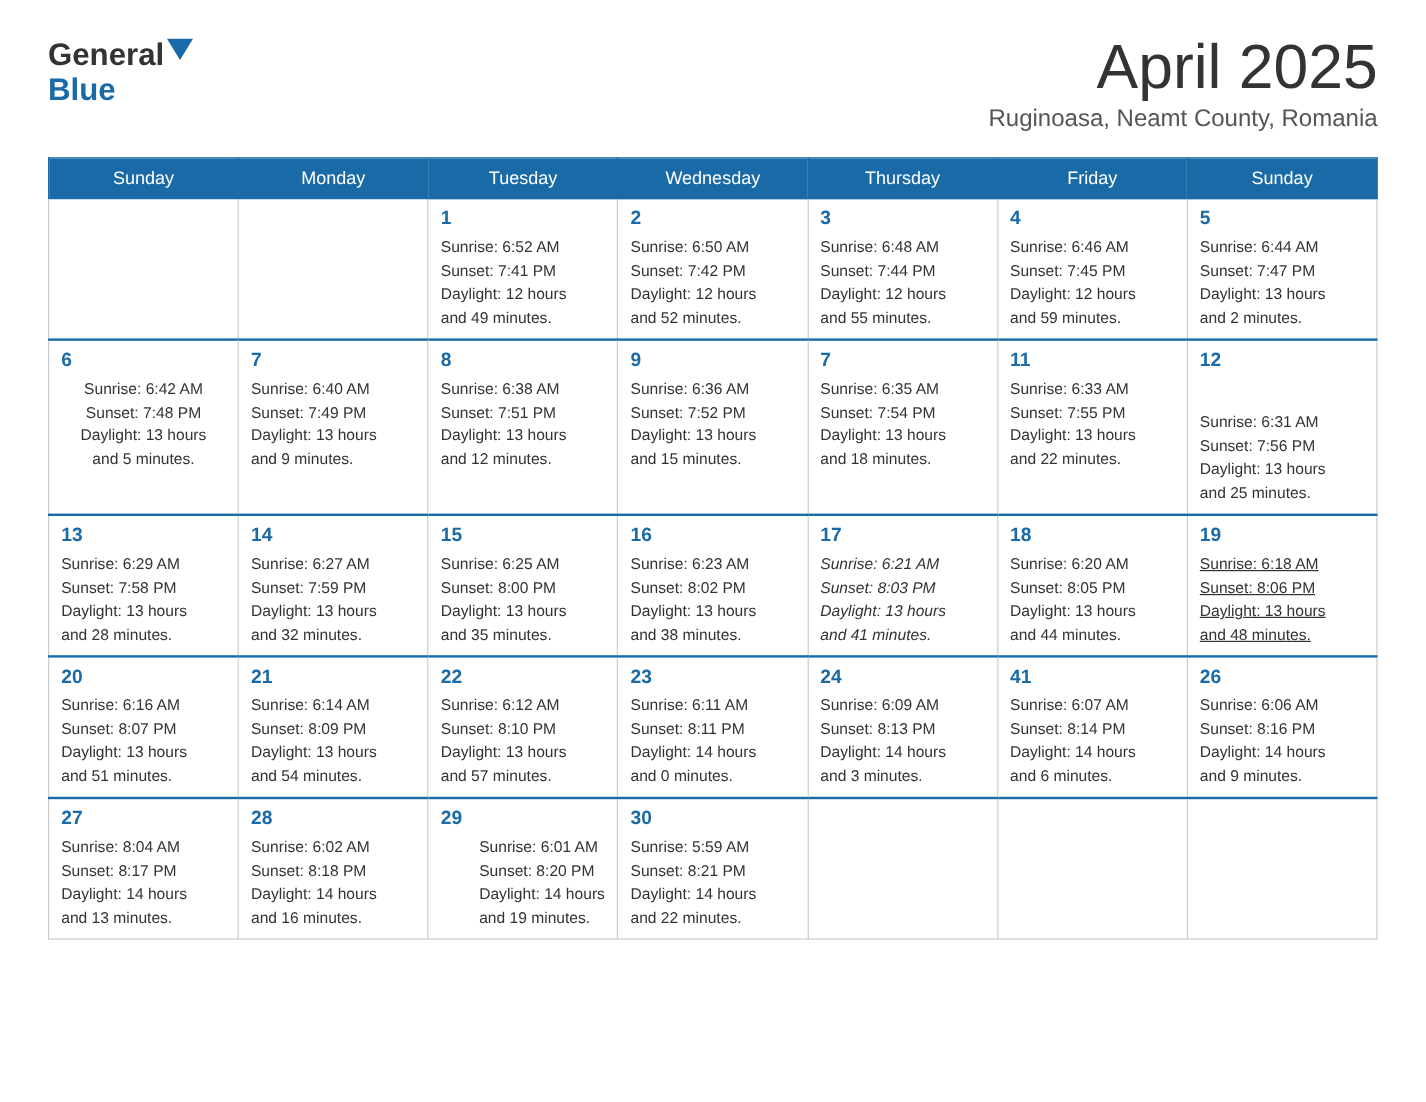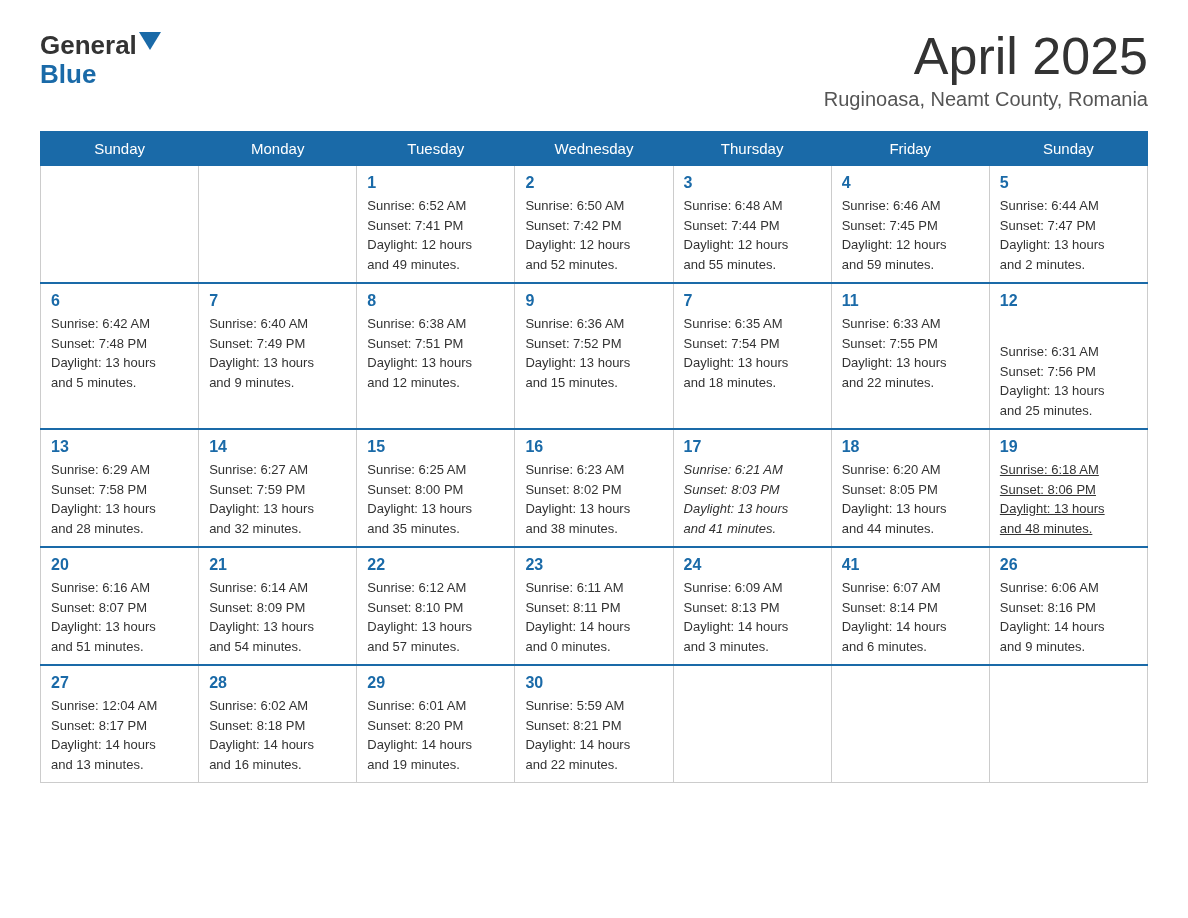--- a/index.html
+++ b/index.html
@@ -155,21 +155,21 @@
           <span class="day-number">5</span>
           <div class="day-info" style="white-space: pre-line;">Sunrise: 6:44 AM
 Sunset: 7:47 PM
 Daylight: 13 hours
 and 2 minutes.</div>
         </td>
       </tr>
       <tr>
         <td>
           <span class="day-number">6</span>
-          <div class="day-info" style="white-space: pre-line;">Sunrise: 6:42 AM
+          <div class="day-info" style="white-space: pre-line; text-align: center;">Sunrise: 6:42 AM
 Sunset: 7:48 PM
 Daylight: 13 hours
 and 5 minutes.</div>
         </td>
         <td>
           <span class="day-number">7</span>
           <div class="day-info" style="white-space: pre-line;">Sunrise: 6:40 AM
 Sunset: 7:49 PM
 Daylight: 13 hours
 and 9 minutes.</div>
@@ -308,35 +308,35 @@
           <span class="day-number">26</span>
           <div class="day-info" style="white-space: pre-line;">Sunrise: 6:06 AM
 Sunset: 8:16 PM
 Daylight: 14 hours
 and 9 minutes.</div>
         </td>
       </tr>
       <tr>
         <td>
           <span class="day-number">27</span>
-          <div class="day-info" style="white-space: pre-line;">Sunrise: 12:04 AM
+          <div class="day-info" style="white-space: pre-line;">Sunrise: 8:04 AM
 Sunset: 8:17 PM
 Daylight: 14 hours
 and 13 minutes.</div>
         </td>
         <td>
           <span class="day-number">28</span>
           <div class="day-info" style="white-space: pre-line;">Sunrise: 6:02 AM
 Sunset: 8:18 PM
 Daylight: 14 hours
 and 16 minutes.</div>
         </td>
         <td>
           <span class="day-number">29</span>
-          <div class="day-info" style="white-space: pre-line;">Sunrise: 6:01 AM
+          <div class="day-info" style="white-space: pre-line; margin-left: 32px;">Sunrise: 6:01 AM
 Sunset: 8:20 PM
 Daylight: 14 hours
 and 19 minutes.</div>
         </td>
         <td>
           <span class="day-number">30</span>
           <div class="day-info" style="white-space: pre-line;">Sunrise: 5:59 AM
 Sunset: 8:21 PM
 Daylight: 14 hours
 and 22 minutes.</div>

